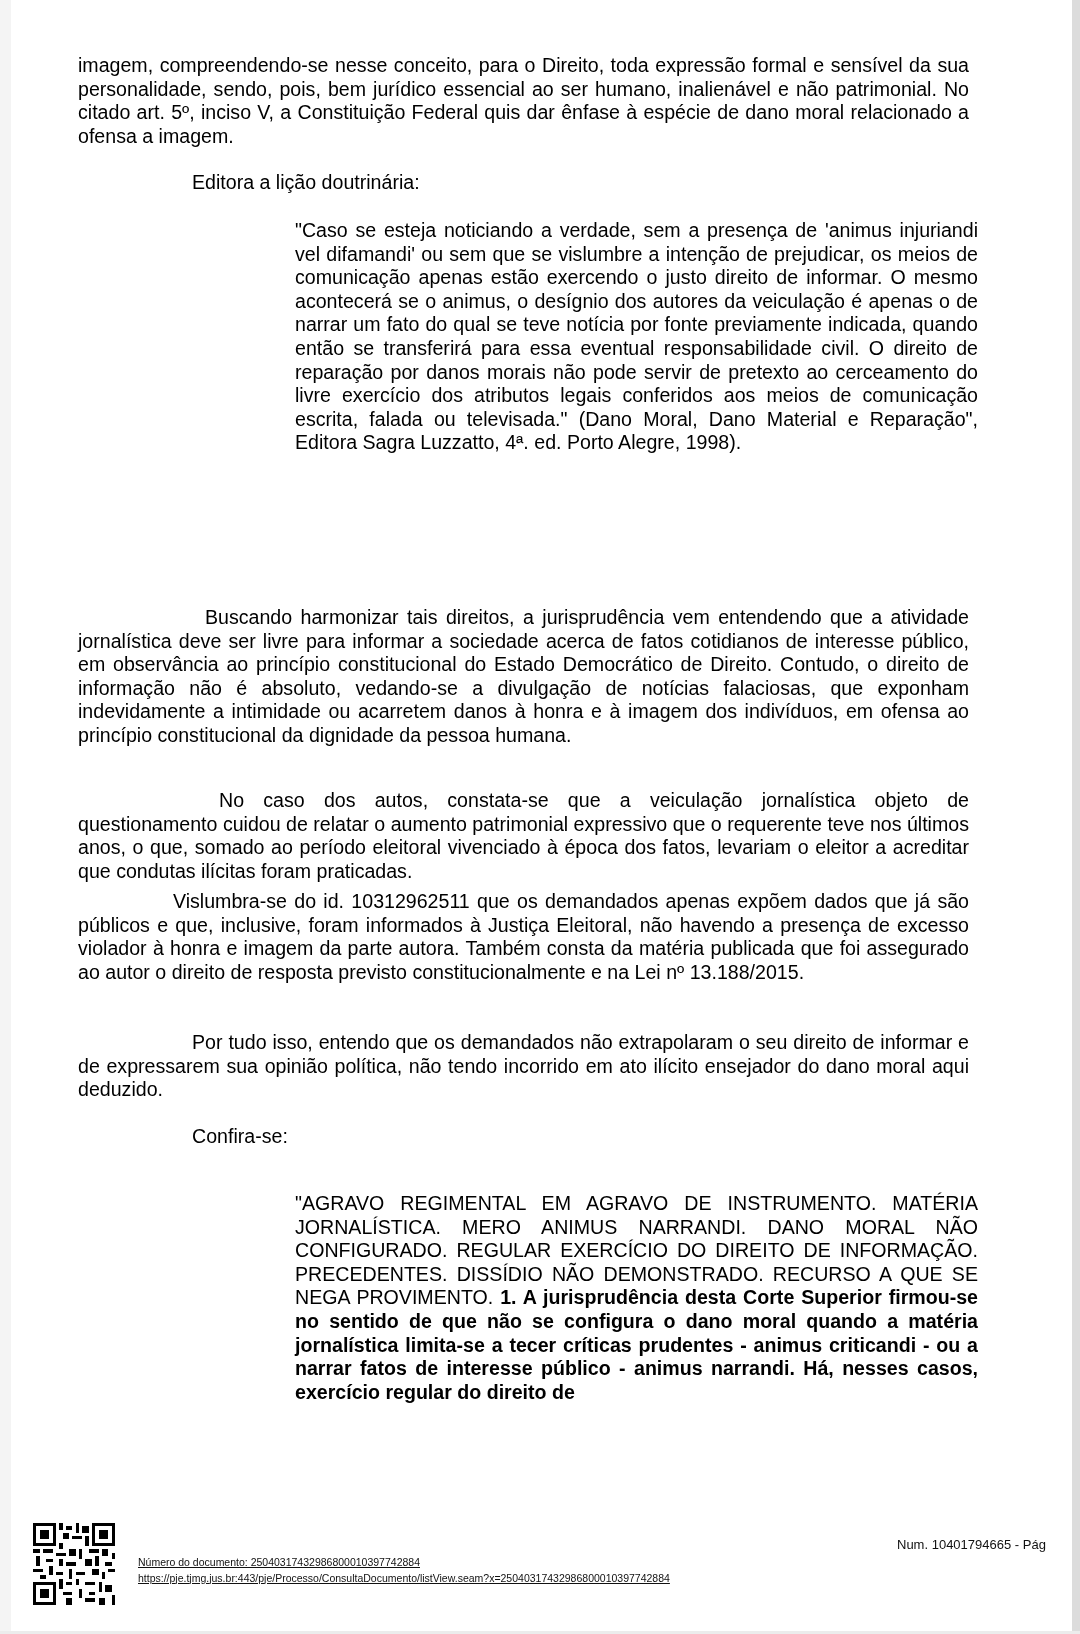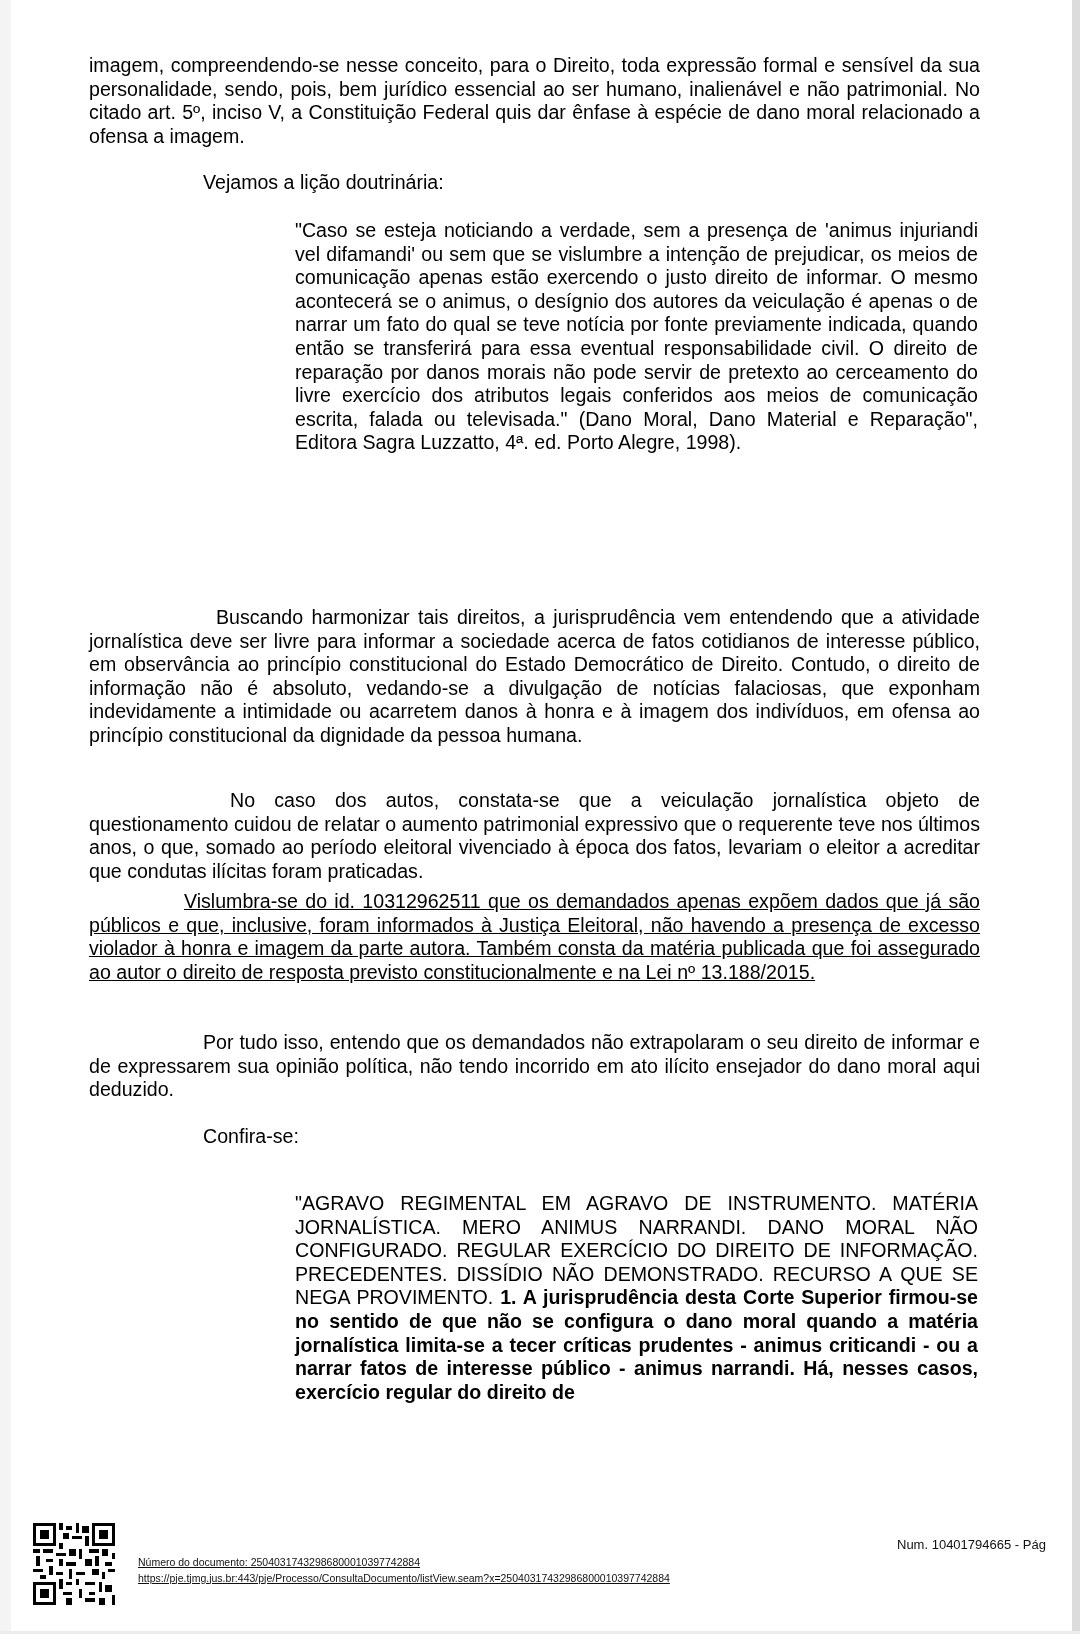--- a/index.html
+++ b/index.html
@@ -14,21 +14,21 @@
     background:#ffffff;
   }
   .right-strip {
     position:absolute; left:1072px; top:0; width:8px; height:1634px;
     background:#dcdcdc;
   }
   .bottom-line {
     position:absolute; left:0; top:1631px; width:1080px; height:3px; background:#ececec;
   }
   .body-text {
-    position:absolute; left:89px; width:891px;
+    position:absolute; left:78px; width:891px;
     font-size:19.6px; line-height:23.6px;
     text-align:justify;
   }
   .body-text p { margin:0; }
   .quote {
     position:absolute; left:295px; width:683px;
     font-size:19.6px; line-height:23.6px;
     text-align:justify;
   }
   .quote p { margin:0; }
@@ -48,36 +48,36 @@
 
 <div class="page"></div>
 <div class="right-strip"></div>
 <div class="bottom-line"></div>
 
 <div class="body-text" style="top:54px;">
   <p>imagem, compreendendo-se nesse conceito, para o Direito, toda expressão formal e sensível da sua personalidade, sendo, pois, bem jurídico essencial ao ser humano, inalienável e não patrimonial. No citado art. 5º, inciso V, a Constituição Federal quis dar ênfase à espécie de dano moral relacionado a ofensa a imagem.</p>
 </div>
 
 <div class="body-text" style="top:171px;">
-  <p style="text-indent:114px;">Vejamos a lição doutrinária:</p>
+  <p style="text-indent:114px;">Editora a lição doutrinária:</p>
 </div>
 
 <div class="quote" style="top:219px;">
   <p>"Caso se esteja noticiando a verdade, sem a presença de 'animus injuriandi vel difamandi' ou sem que se vislumbre a intenção de prejudicar, os meios de comunicação apenas estão exercendo o justo direito de informar. O mesmo acontecerá se o animus, o desígnio dos autores da veiculação é apenas o de narrar um fato do qual se teve notícia por fonte previamente indicada, quando então se transferirá para essa eventual responsabilidade civil. O direito de reparação por danos morais não pode servir de pretexto ao cerceamento do livre exercício dos atributos legais conferidos aos meios de comunicação escrita, falada ou televisada." (Dano Moral, Dano Material e Reparação", Editora Sagra Luzzatto, 4ª. ed. Porto Alegre, 1998).</p>
 </div>
 
 <div class="body-text" style="top:562px;margin-top:44px;">
   <p style="text-indent:127px;">Buscando harmonizar tais direitos, a jurisprudência vem entendendo que a atividade jornalística deve ser livre para informar a sociedade acerca de fatos cotidianos de interesse público, em observância ao princípio constitucional do Estado Democrático de Direito. Contudo, o direito de informação não é absoluto, vedando-se a divulgação de notícias falaciosas, que exponham indevidamente a intimidade ou acarretem danos à honra e à imagem dos indivíduos, em ofensa ao princípio constitucional da dignidade da pessoa humana.</p>
 </div>
 
 <div class="body-text" style="top:773px;margin-top:16px;">
   <p style="text-indent:141px;">No caso dos autos, constata-se que a veiculação jornalística objeto de questionamento cuidou de relatar o aumento patrimonial expressivo que o requerente teve nos últimos anos, o que, somado ao período eleitoral vivenciado à época dos fatos, levariam o eleitor a acreditar que condutas ilícitas foram praticadas.</p>
 </div>
 
-<div class="body-text" style="top:890px;text-decoration:underline;">
+<div class="body-text" style="top:890px;">
   <p style="text-indent:95px;">Vislumbra-se do id. 10312962511 que os demandados apenas expõem dados que já são públicos e que, inclusive, foram informados à Justiça Eleitoral, não havendo a presença de excesso violador à honra e imagem da parte autora. Também consta da matéria publicada que foi assegurado ao autor o direito de resposta previsto constitucionalmente e na Lei nº 13.188/2015.</p>
 </div>
 
 <div class="body-text" style="top:1031px;">
   <p style="text-indent:114px;">Por tudo isso, entendo que os demandados não extrapolaram o seu direito de informar e de expressarem sua opinião política, não tendo incorrido em ato ilícito ensejador do dano moral aqui deduzido.</p>
 </div>
 
 <div class="body-text" style="top:1125px;">
   <p style="text-indent:114px;">Confira-se:</p>
 </div>

